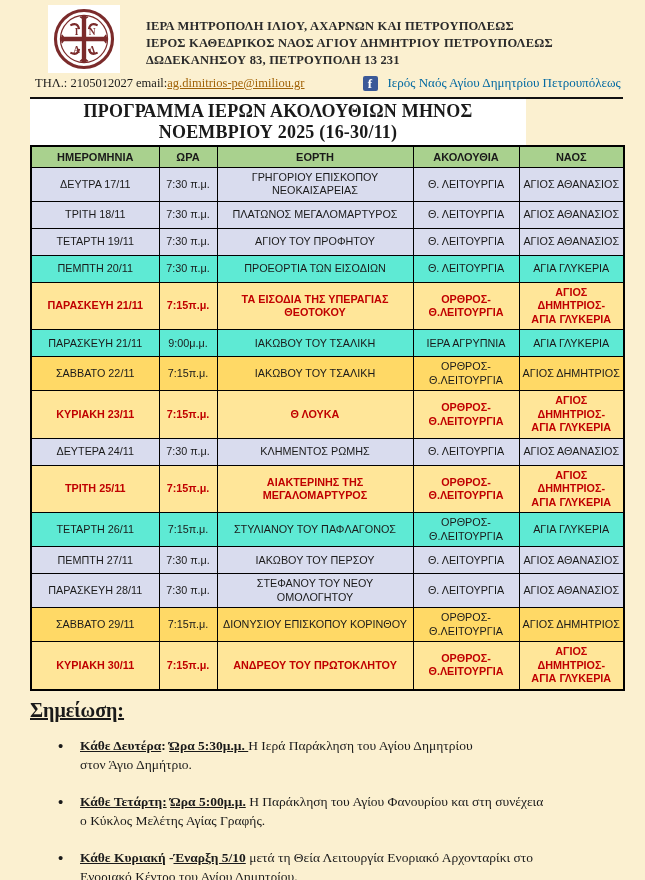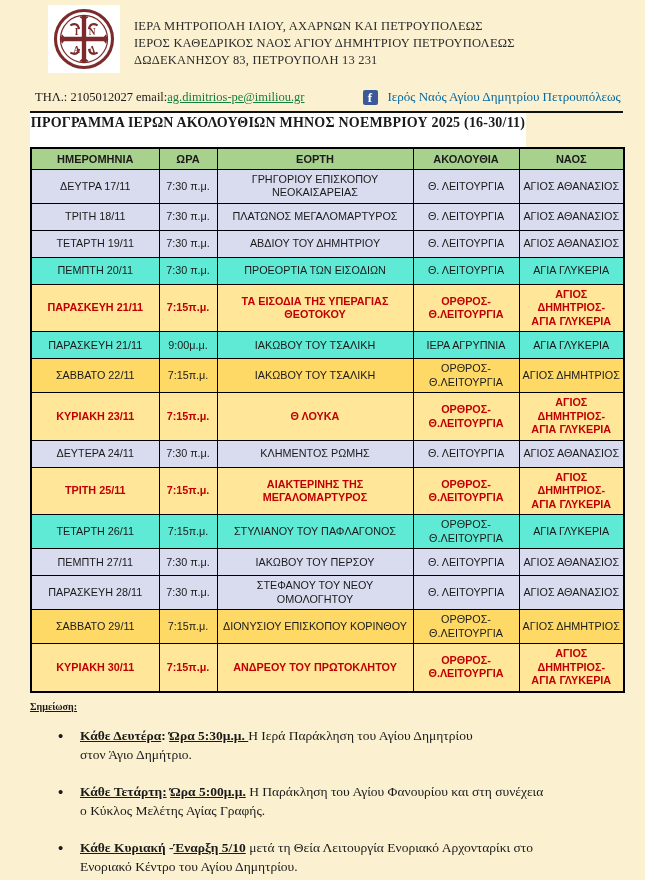--- a/index.html
+++ b/index.html
@@ -15,39 +15,39 @@
 
   
   .hdr { display: flex; align-items: flex-start; }
   .logo-box {
     background: #ffffff;
     width: 72px; height: 68px;
     margin-left: 18px;
     display: flex; align-items: center; justify-content: center;
     flex: 0 0 auto;
   }
-  .hdr-text { padding-left: 14px; padding-top: 13px; }
+  .hdr-text { padding-left: 26px; padding-top: 13px; font-weight: bold; }
   .hdr-line { font-size: 12.5px; color: #2b2b2b; line-height: 1.35; letter-spacing: .2px; }
-  .contact-line { font-size: 12.5px; margin-top: 16px; padding-left: 5px;
+  .contact-line { font-size: 12.5px; margin-top: 2px; padding-left: 5px;
                   display: flex; align-items: center; }
-  .email-link { color: #15803d; text-decoration: underline; cursor: pointer; }
+  .email-link { color: #a16207; text-decoration: underline; cursor: pointer; }
   .fb-icon {
     width: 15px; height: 15px; background: #3b5998; border-radius: 2px;
     color: #fff; font-weight: bold; font-size: 13px; line-height: 15px;
     text-align: center; margin: 0 10px 0 58px; flex: 0 0 auto;
     font-family: "Liberation Serif", serif;
   }
   .fb-name { color: #0369a1; font-size: 13px; }
   .rule { border-top: 2px solid #111; margin-top: 6px; width: 593px; }
 
   
   .title-bar {
     width: 496px; background: #ffffff;
-    text-align: center; font-weight: bold; font-size: 14px;
-    padding: 2px 0 16px 0; letter-spacing: .2px;
+    text-align: center; font-weight: bold; font-size: 18px;
+    padding: 2px 0 2px 0; letter-spacing: .2px;
   }
 
   
   table { border-collapse: collapse; width: 593px; table-layout: fixed; border: 2px solid #000; }
   th {
     background: #A9D18E;
     font-family: "Liberation Sans", sans-serif;
     font-size: 11px; font-weight: bold;
     border: 1px solid #000; padding: 4px 10px;
   }
@@ -58,21 +58,21 @@
     padding: 3px 3px; height: 27px; line-height: 1.25;
     white-space: pre-line;
   }
   tr.lavender td { background: #D9DCEE; }
   tr.pink     td { background: #5eead4; }
   tr.saturday td { background: #FFD966; }
   tr.feast    td { background: #FFE699; color: #C00000; font-weight: bold; }
 
   
   .notes { margin-top: 8px; font-size: 13.5px; }
-  .notes-heading { font-weight: bold; text-decoration: underline; font-size: 10px; }
+  .notes-heading { font-weight: bold; text-decoration: underline; font-size: 20px; }
   ul.note-list { list-style: none; margin-top: 14px; }
   ul.note-list li {
     position: relative; padding-left: 50px; margin-bottom: 17px;
     line-height: 1.45; white-space: pre-line;
   }
   ul.note-list li::before {
     content: "\2022"; position: absolute; left: 28px; top: 0;
     font-size: 15px; font-weight: bold;
   }
   .bu { font-weight: bold; text-decoration: underline; }
@@ -144,21 +144,21 @@
         <tr class="lavender">
           <td>ΤΡΙΤΗ 18/11</td>
           <td>7:30 π.μ.</td>
           <td>ΠΛΑΤΩΝΟΣ ΜΕΓΑΛΟΜΑΡΤΥΡΟΣ</td>
           <td>Θ. ΛΕΙΤΟΥΡΓΙΑ</td>
           <td>ΑΓΙΟΣ ΑΘΑΝΑΣΙΟΣ</td>
         </tr>
         <tr class="lavender">
           <td>ΤΕΤΑΡΤΗ 19/11</td>
           <td>7:30 π.μ.</td>
-          <td>ΑΒΔΙΟΥ ΤΟΥ ΔΗΜΗΤΡΙΟΥ</td>
+          <td>ΑΓΙΟΥ ΤΟΥ ΠΡΟΦΗΤΟΥ</td>
           <td>Θ. ΛΕΙΤΟΥΡΓΙΑ</td>
           <td>ΑΓΙΟΣ ΑΘΑΝΑΣΙΟΣ</td>
         </tr>
         <tr class="pink">
           <td>ΠΕΜΠΤΗ 20/11</td>
           <td>7:30 π.μ.</td>
           <td>ΠΡΟΕΟΡΤΙΑ ΤΩΝ ΕΙΣΟΔΙΩΝ</td>
           <td>Θ. ΛΕΙΤΟΥΡΓΙΑ</td>
           <td>ΑΓΙΑ ΓΛΥΚΕΡΙΑ</td>
         </tr>

